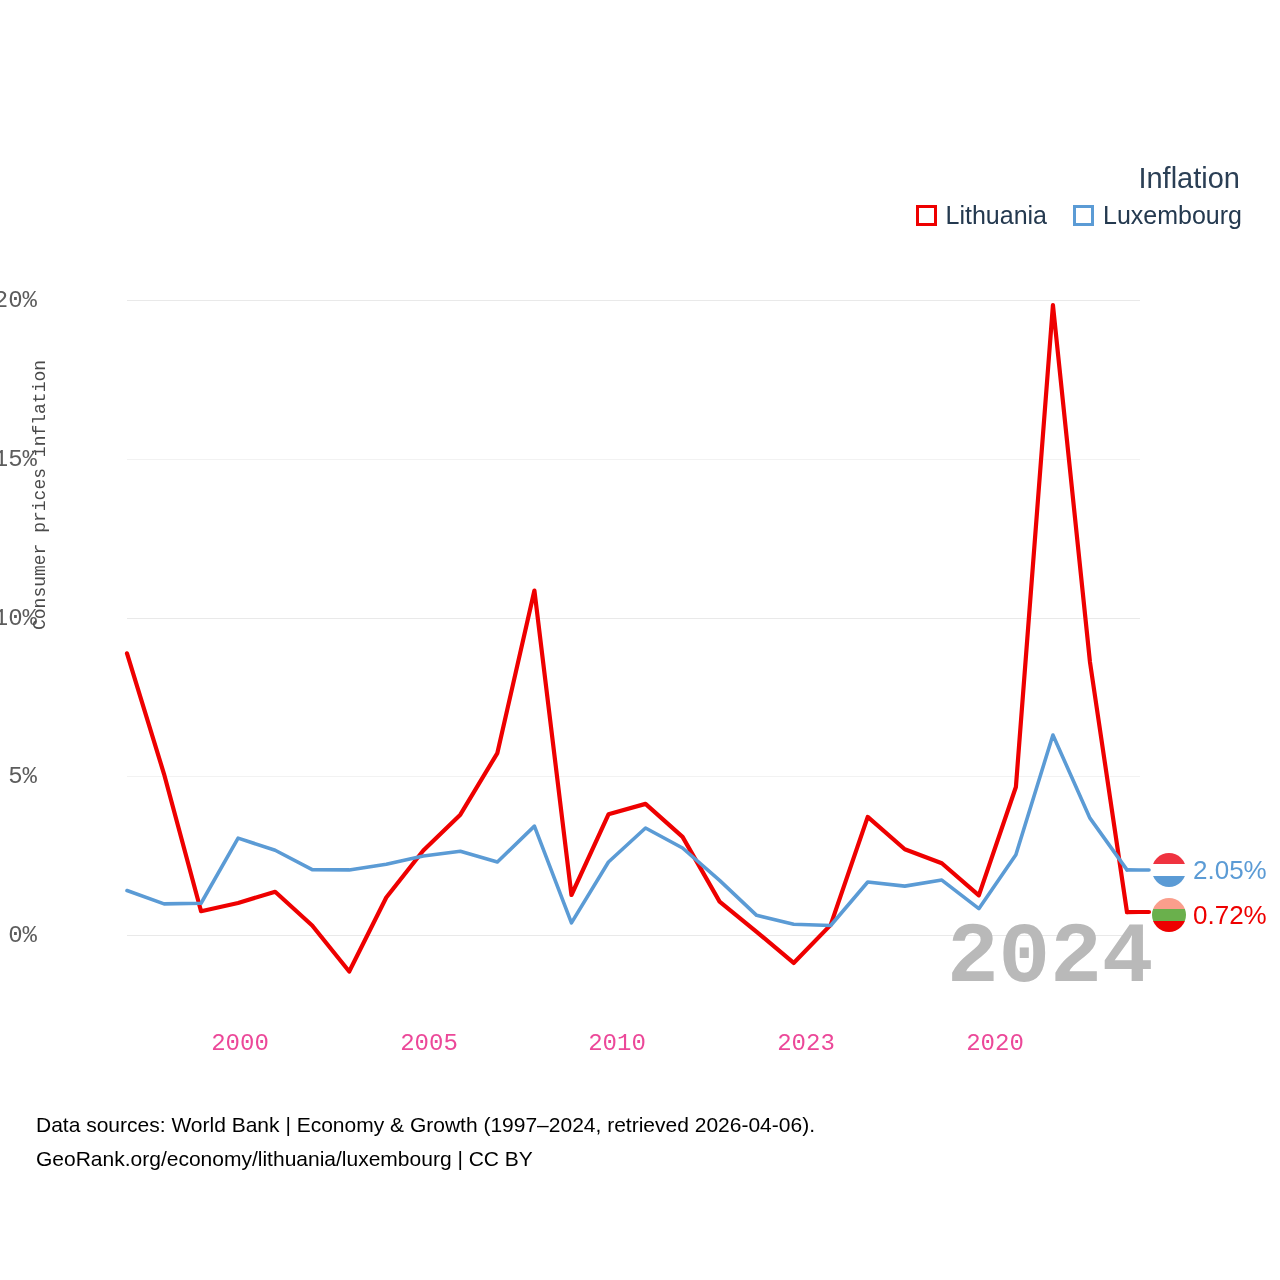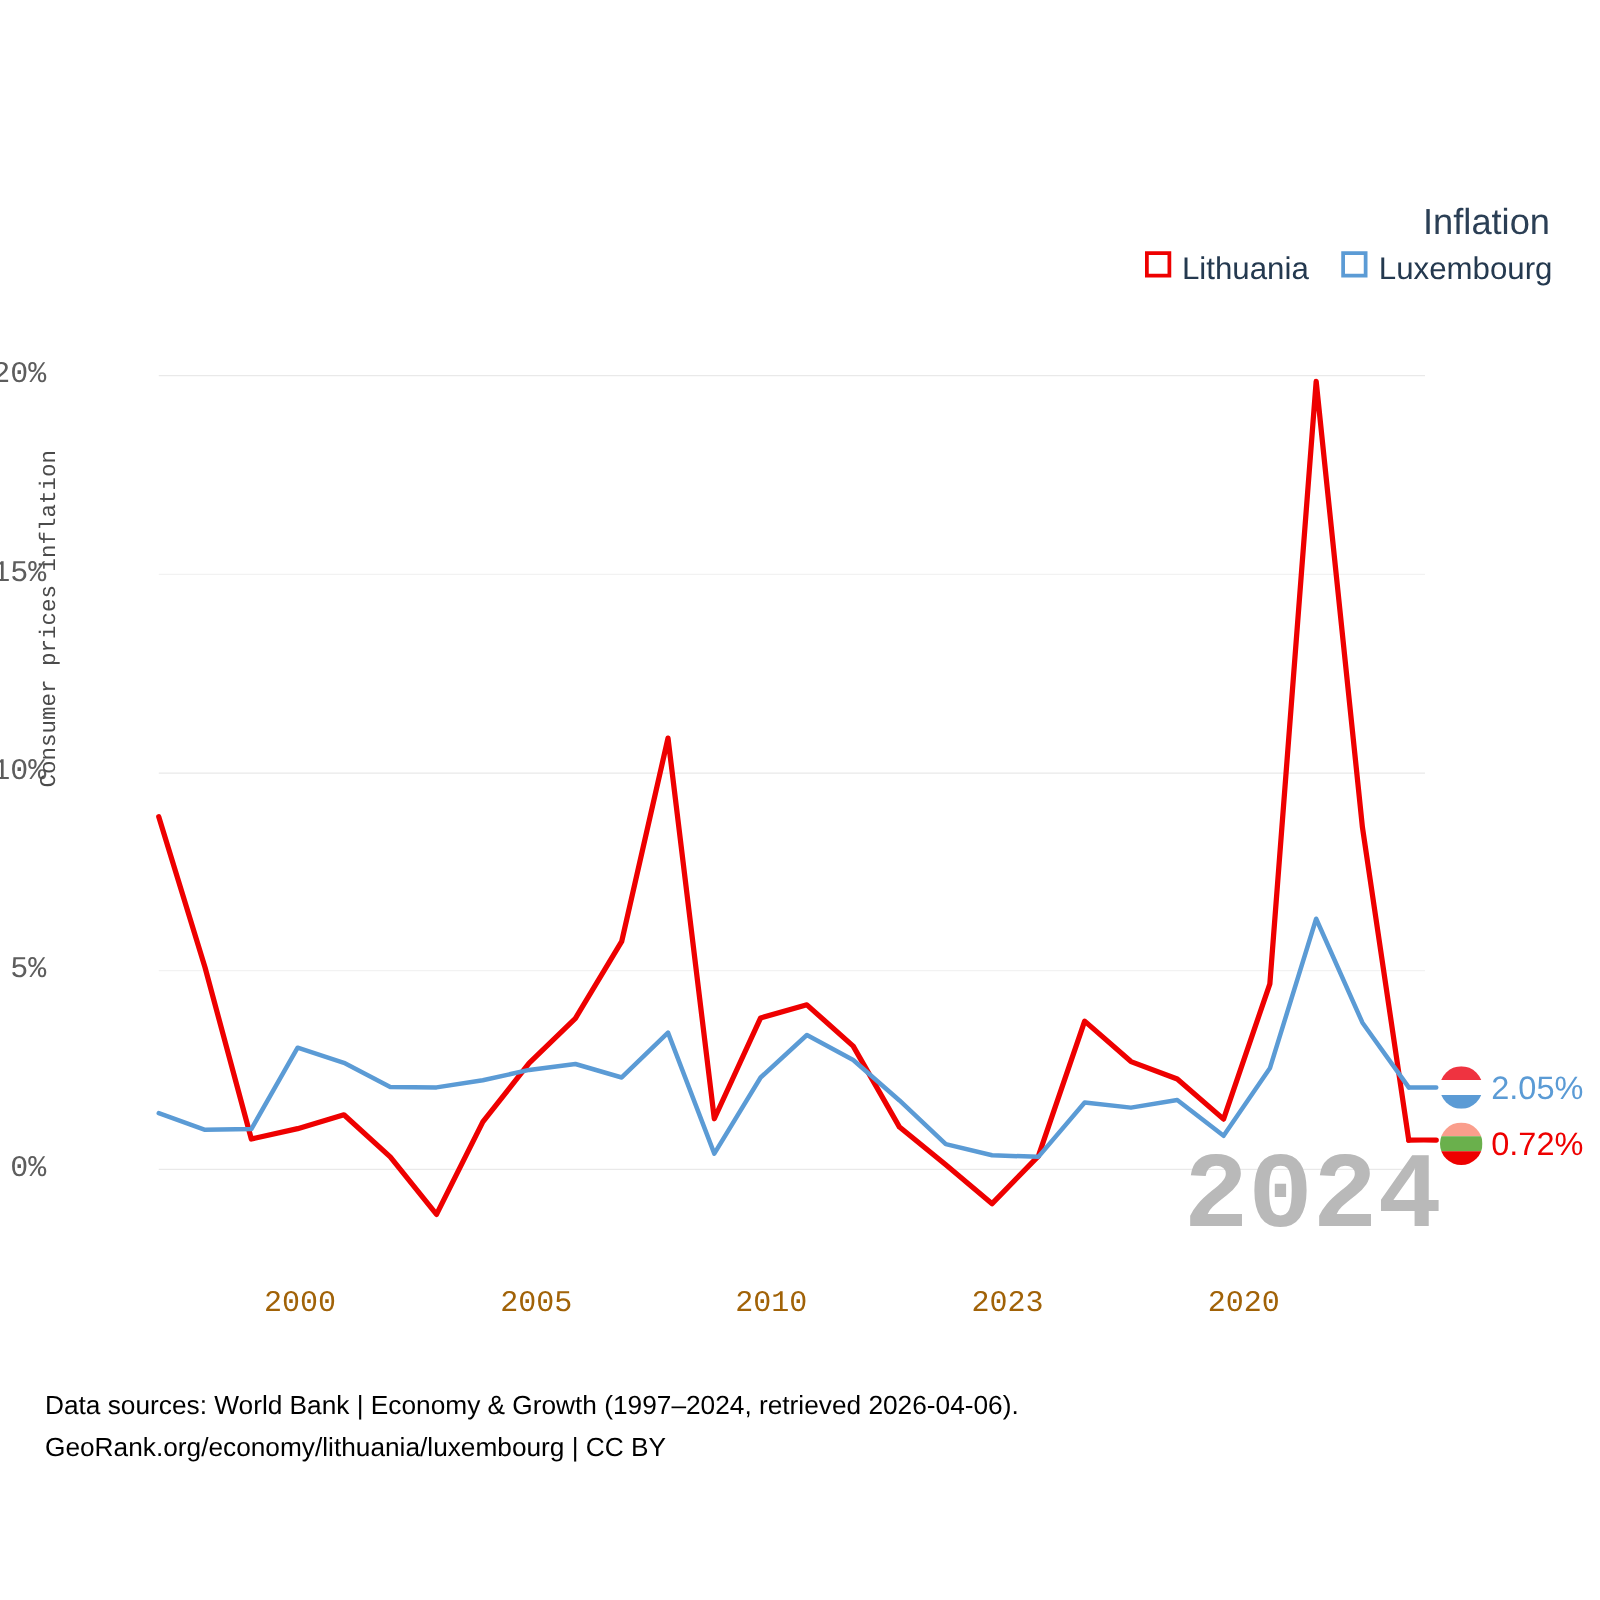--- a/index.html
+++ b/index.html
@@ -20,41 +20,41 @@
     white-space:nowrap;
   }
 
   
   .legend{position:absolute;right:38px;top:162px;text-align:right;}
   .legend-title{
     font-size:29px;color:#2b3f55;margin-bottom:6px;
     padding-right:2px;
   }
   .legend-items{display:flex;gap:26px;align-items:center;justify-content:flex-end;}
-  .legend-item{display:flex;align-items:flex-start;gap:9px;}
+  .legend-item{display:flex;align-items:center;gap:9px;}
   .legend-swatch{
     width:21px;height:21px;background:#fff;border:3px solid #000;
     box-sizing:border-box;
   }
   .legend-label{font-size:25px;color:#24394f;white-space:nowrap;}
 
   
   .plot{position:absolute;left:0;top:0;width:1200px;height:1280px;font-family:Liberation Mono, monospace;}
   .gridline{
     position:absolute;height:1px;background:#e9e9e9;left:127px;width:1013px;
   }
   .gridline.minor{background:#f2f2f2;}
   .ytick{
     position:absolute;right:1163px;
     font-size:24px;color:#5d5d5d;text-align:right;width:120px;
     transform:translateY(-50%);
   }
   .xtick{
     position:absolute;top:1030px;
-    font-size:24px;color:#a16207;text-align:center;width:120px;
+    font-size:24px;color:#ec4899;text-align:center;width:120px;
     transform:translateX(-50%);
   }
   .ylabel{
     position:absolute;left:30px;top:630px;
     transform-origin:0 0;transform:rotate(-90deg);
     font-size:18px;color:#4a4a4a;white-space:nowrap;
   }
 
   .watermark{
     position:absolute;left:947px;top:915px;

